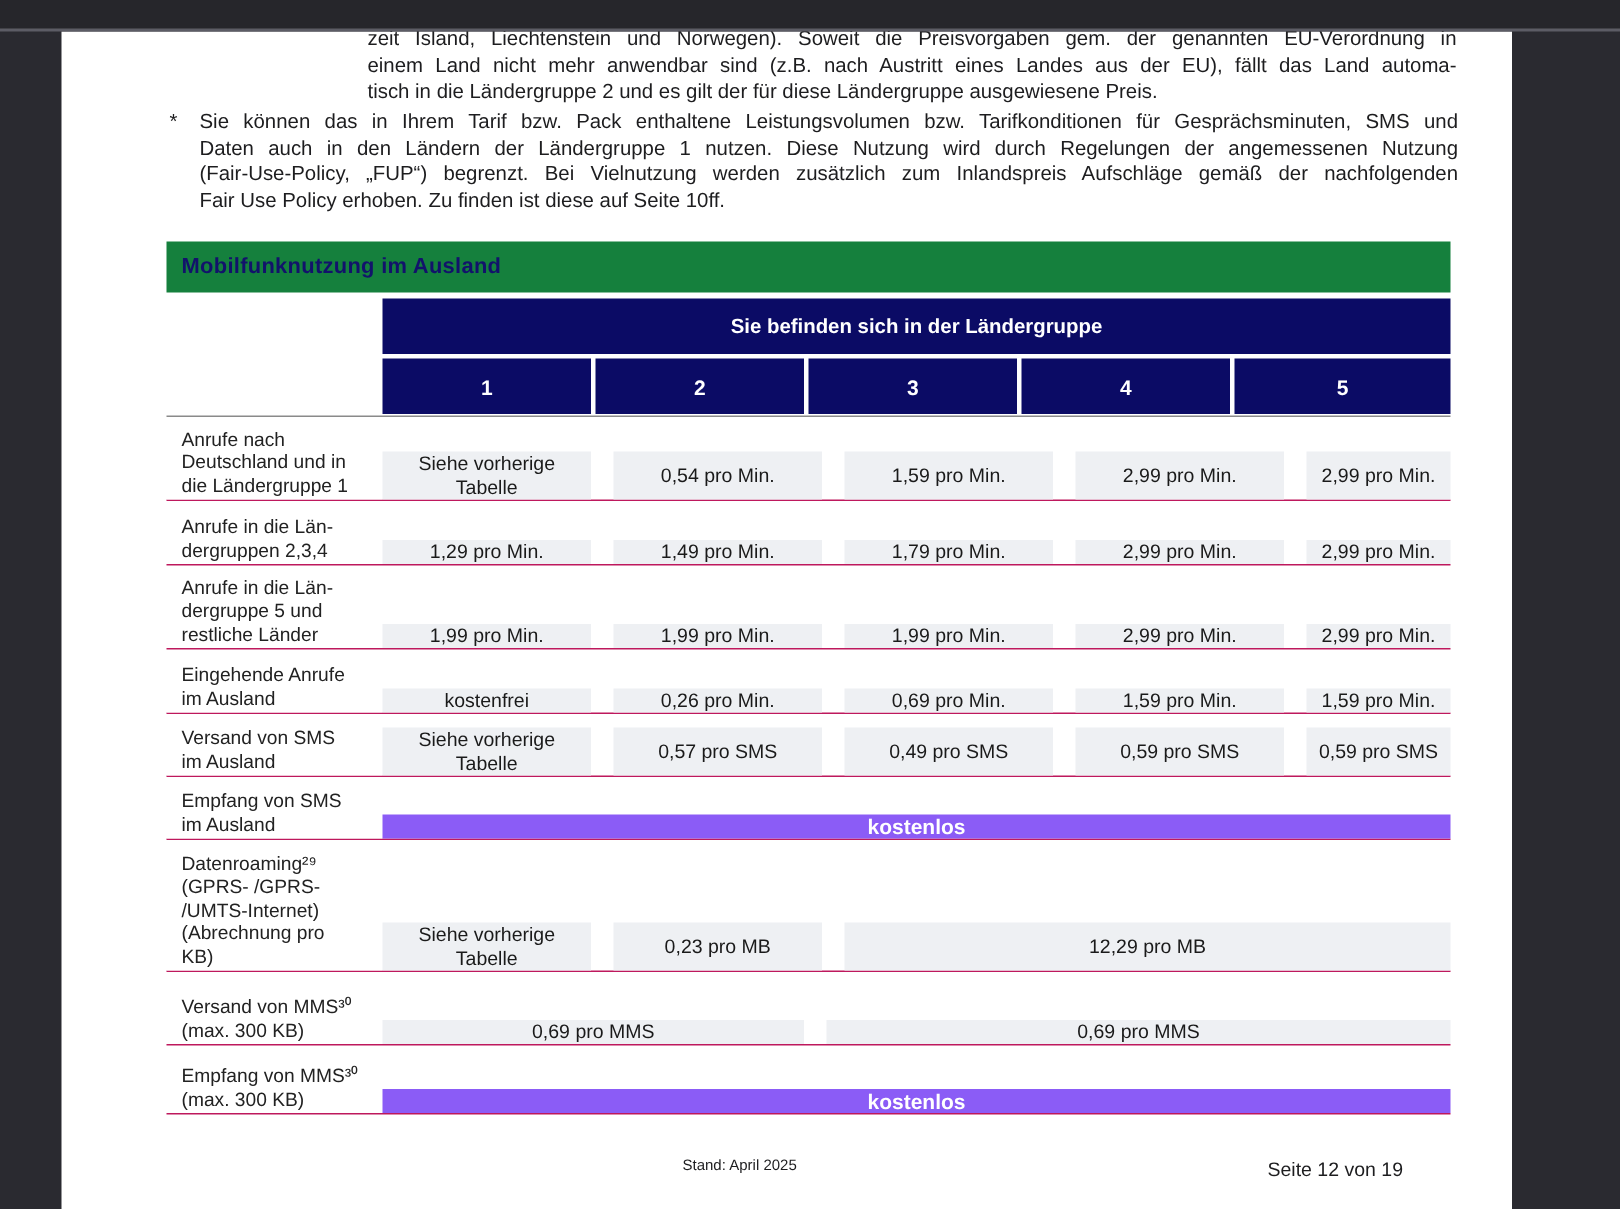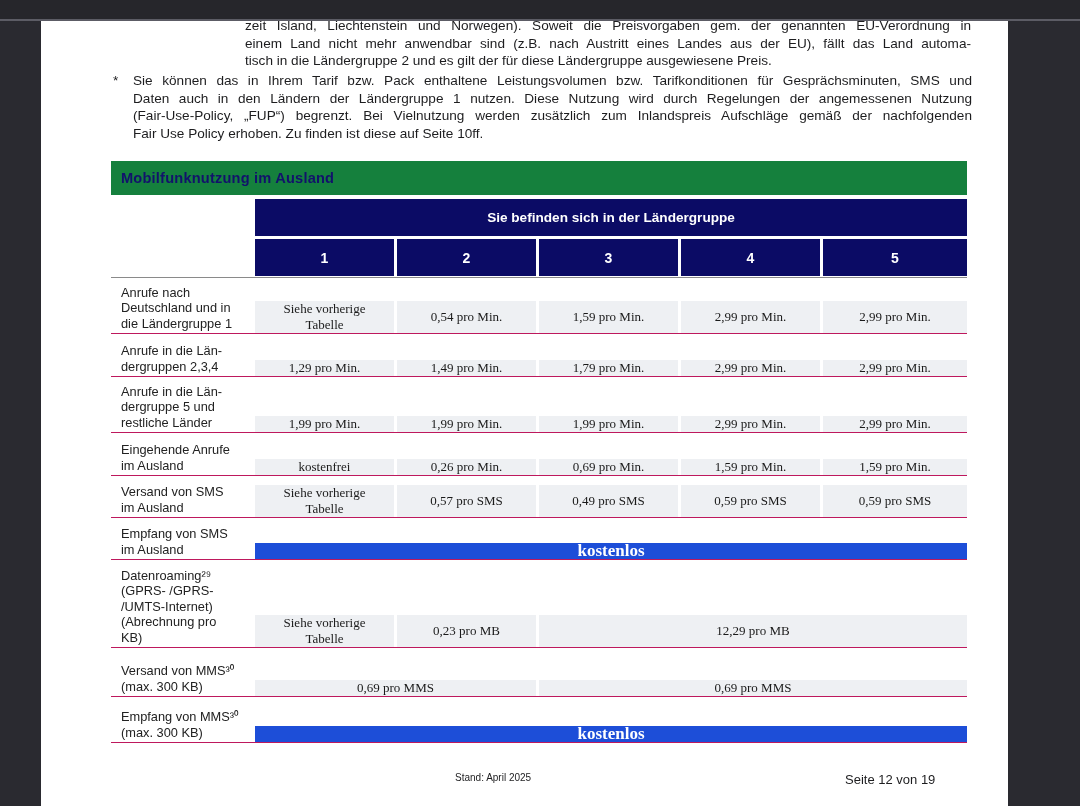--- a/index.html
+++ b/index.html
@@ -32,25 +32,25 @@
   .tnums { position:absolute; left:214px; top:218px; width:712px; height:37px; display:flex; gap:3px; }
   .tnum { width:139px; background:#0b0b65; color:#fff; font-weight:bold; font-size:14px;
           display:flex; align-items:center; justify-content:center; }
   .tnum.last { flex:1; width:auto; }
 
   .rows { position:absolute; left:70px; top:256px; width:856px; border-top:1px solid #8a8a8a; }
   .trow { display:flex; border-bottom:1px solid #be185d;align-items:flex-end; }
   .tlabel { width:144px; padding:2px 6px 2px 10px; display:flex; align-items:center;
             font-size:12.8px; line-height:15.5px; color:#222; background:#fff; }
   .tlabel span { white-space:pre-line; }
-  .cells { flex:1; display:flex; gap:3px;font-family:Liberation Serif, serif; }
+  .cells { flex:1; display:flex; gap:15px; }
   .cell { background:#eef0f3; display:flex; align-items:center; justify-content:center;
           text-align:center; font-size:13px; color:#1a1a1a; white-space:pre-line; line-height:16px; }
   .c1 { width:139px; } .c2 { width:281px; } .cfill { flex:1; }
-  .cell.blue { background:#1d4ed8; color:#ffffff; font-weight:bold; font-size:17px; }
+  .cell.blue { background:#8b5cf6; color:#ffffff; font-weight:bold; font-size:14px; }
 
   .footer-stand { position:absolute; left:414px; top:751px; font-size:10px; color:#1d1d1f; }
   .footer-page  { position:absolute; left:804px; top:751px; font-size:13px; color:#1d1d1f; }
 </style>
 </head>
 <body>
 
 <div class="page">
 
   <div class="intro">

